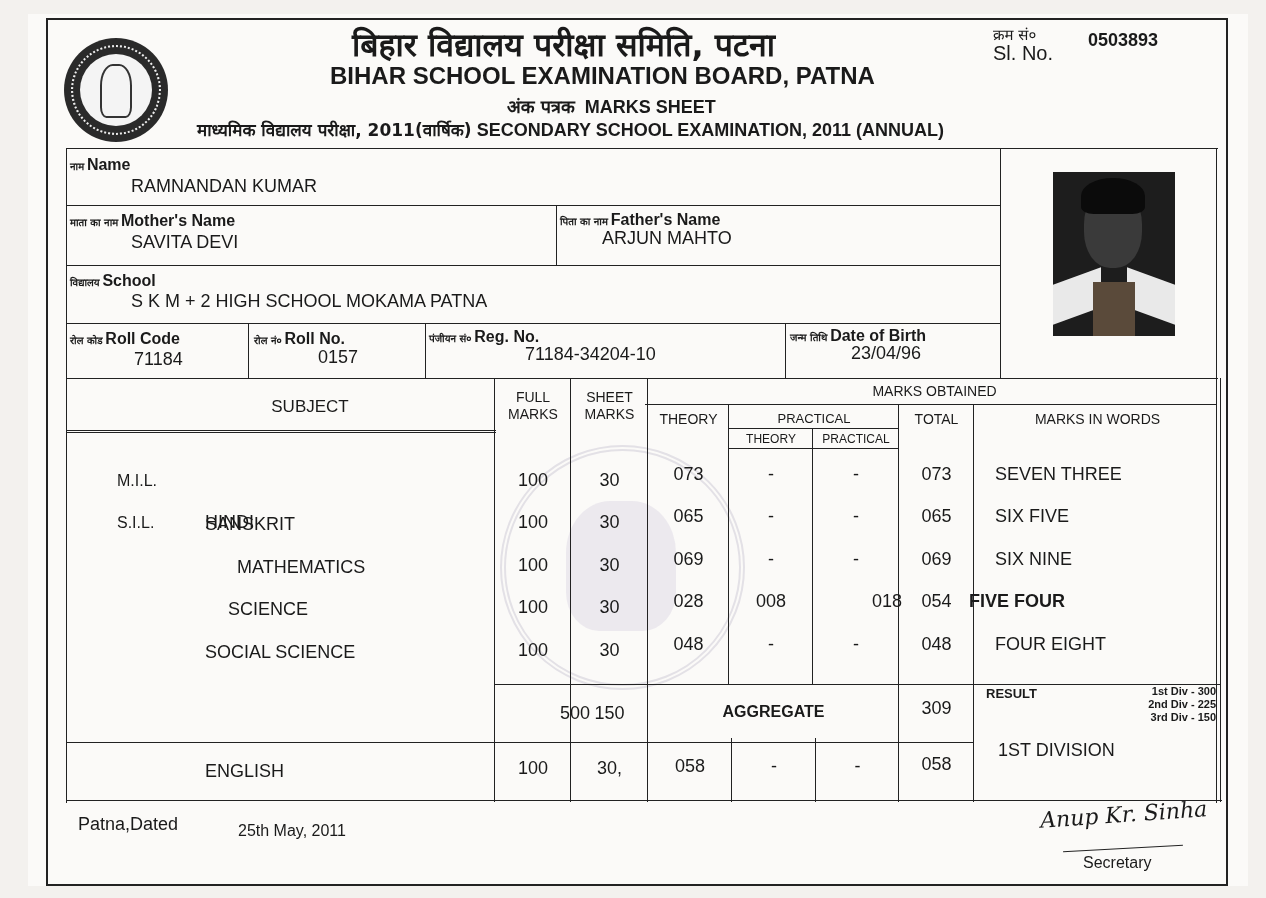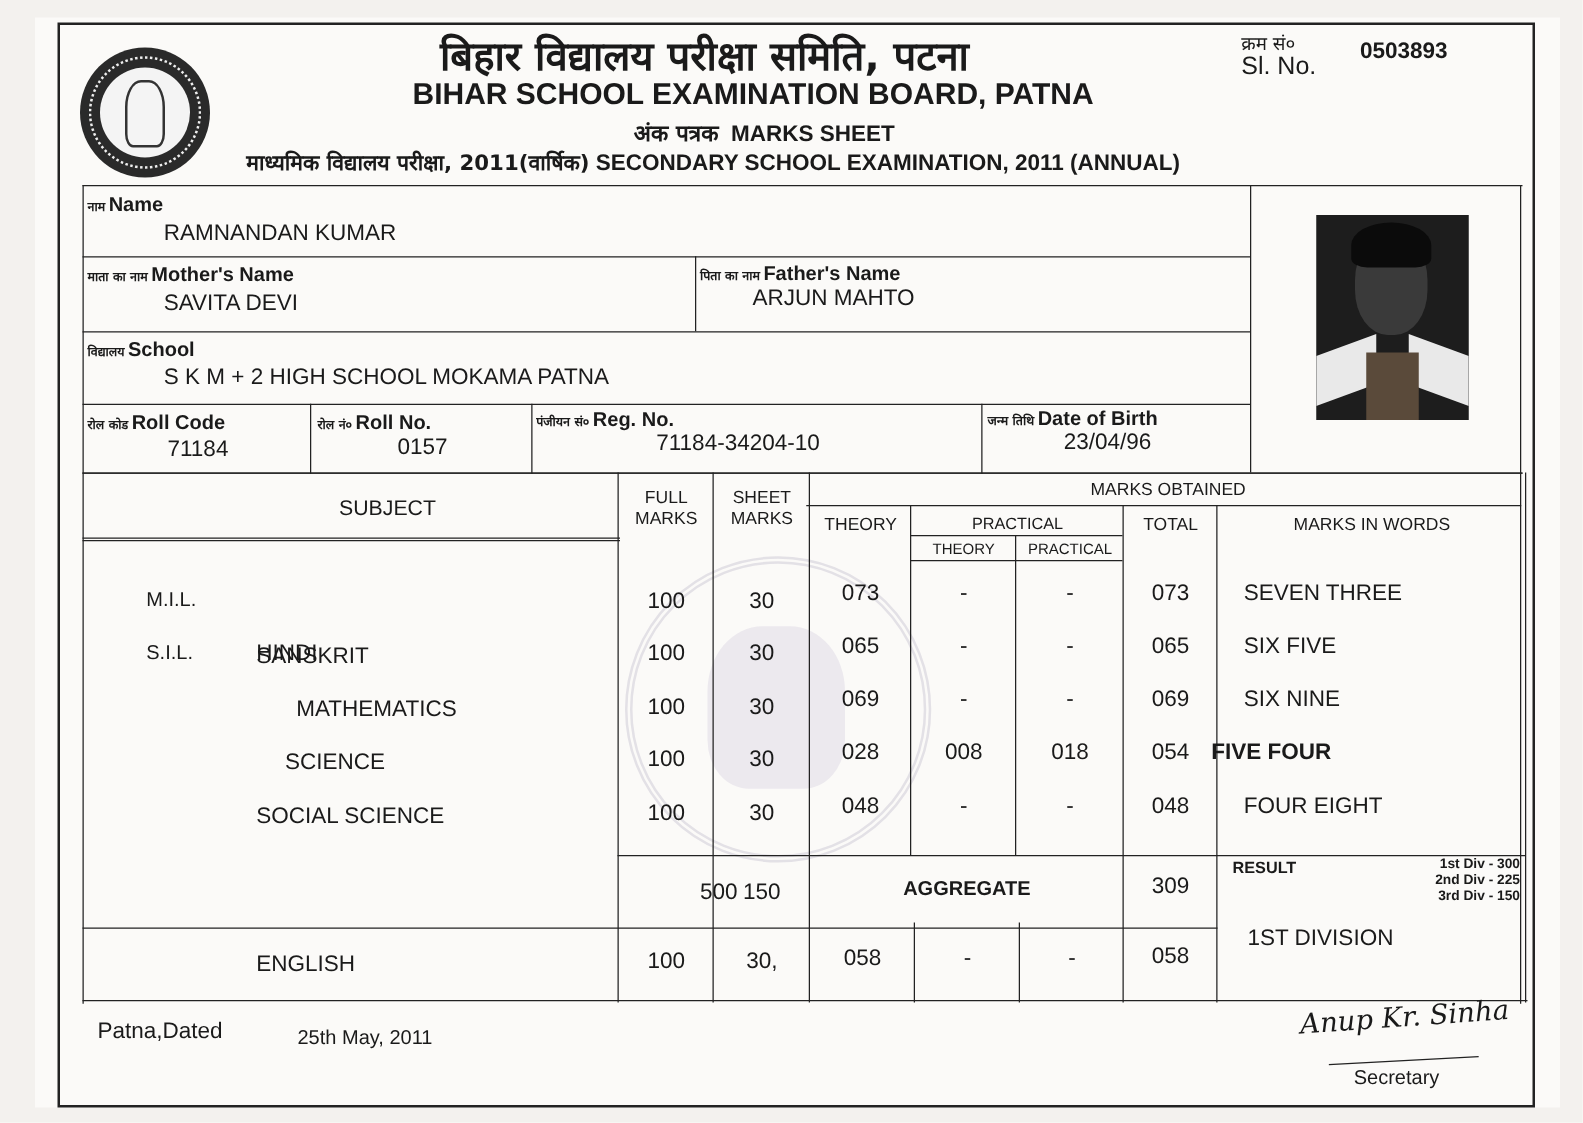--- a/index.html
+++ b/index.html
@@ -208,21 +208,21 @@
       <div class="cell" style="left: 900px; top: 549px; width: 73px; text-align: center;">069</div>
       <div class="cell" style="left: 995px; top: 549px; text-align: left;">SIX NINE</div>
     </div>
     <div>
       <div class="cell" style="left: 117px; top: 599px; text-align: left; font-size: 16px;"></div>
       <div class="cell" style="left: 205px; top: 599px; text-align: left; margin-left: 23px;">SCIENCE</div>
       <div class="cell" style="left: 496px; top: 597px; width: 74px; text-align: center;">100</div>
       <div class="cell" style="left: 572px; top: 597px; width: 75px; text-align: center;">30</div>
       <div class="cell" style="left: 649px; top: 591px; width: 79px; text-align: center;">028</div>
       <div class="cell" style="left: 730px; top: 591px; width: 82px; text-align: center;">008</div>
-      <div class="cell" style="left: 814px; top: 591px; width: 84px; text-align: center;">018</div>
+      <div class="cell" style="left: 814px; top: 591px; width: 84px; text-align: center; padding-left: 31px;">018</div>
       <div class="cell" style="left: 900px; top: 591px; width: 73px; text-align: center;">054</div>
       <div class="cell" style="left: 969px; top: 591px; text-align: center; font-weight: bold;">FIVE FOUR</div>
     </div>
     <div>
       <div class="cell" style="left: 117px; top: 642px; text-align: left; font-size: 16px;"></div>
       <div class="cell" style="left: 205px; top: 642px; text-align: left;">SOCIAL SCIENCE</div>
       <div class="cell" style="left: 496px; top: 640px; width: 74px; text-align: center;">100</div>
       <div class="cell" style="left: 572px; top: 640px; width: 75px; text-align: center;">30</div>
       <div class="cell" style="left: 649px; top: 634px; width: 79px; text-align: center;">048</div>
       <div class="cell" style="left: 730px; top: 634px; width: 82px; text-align: center;">-</div>

